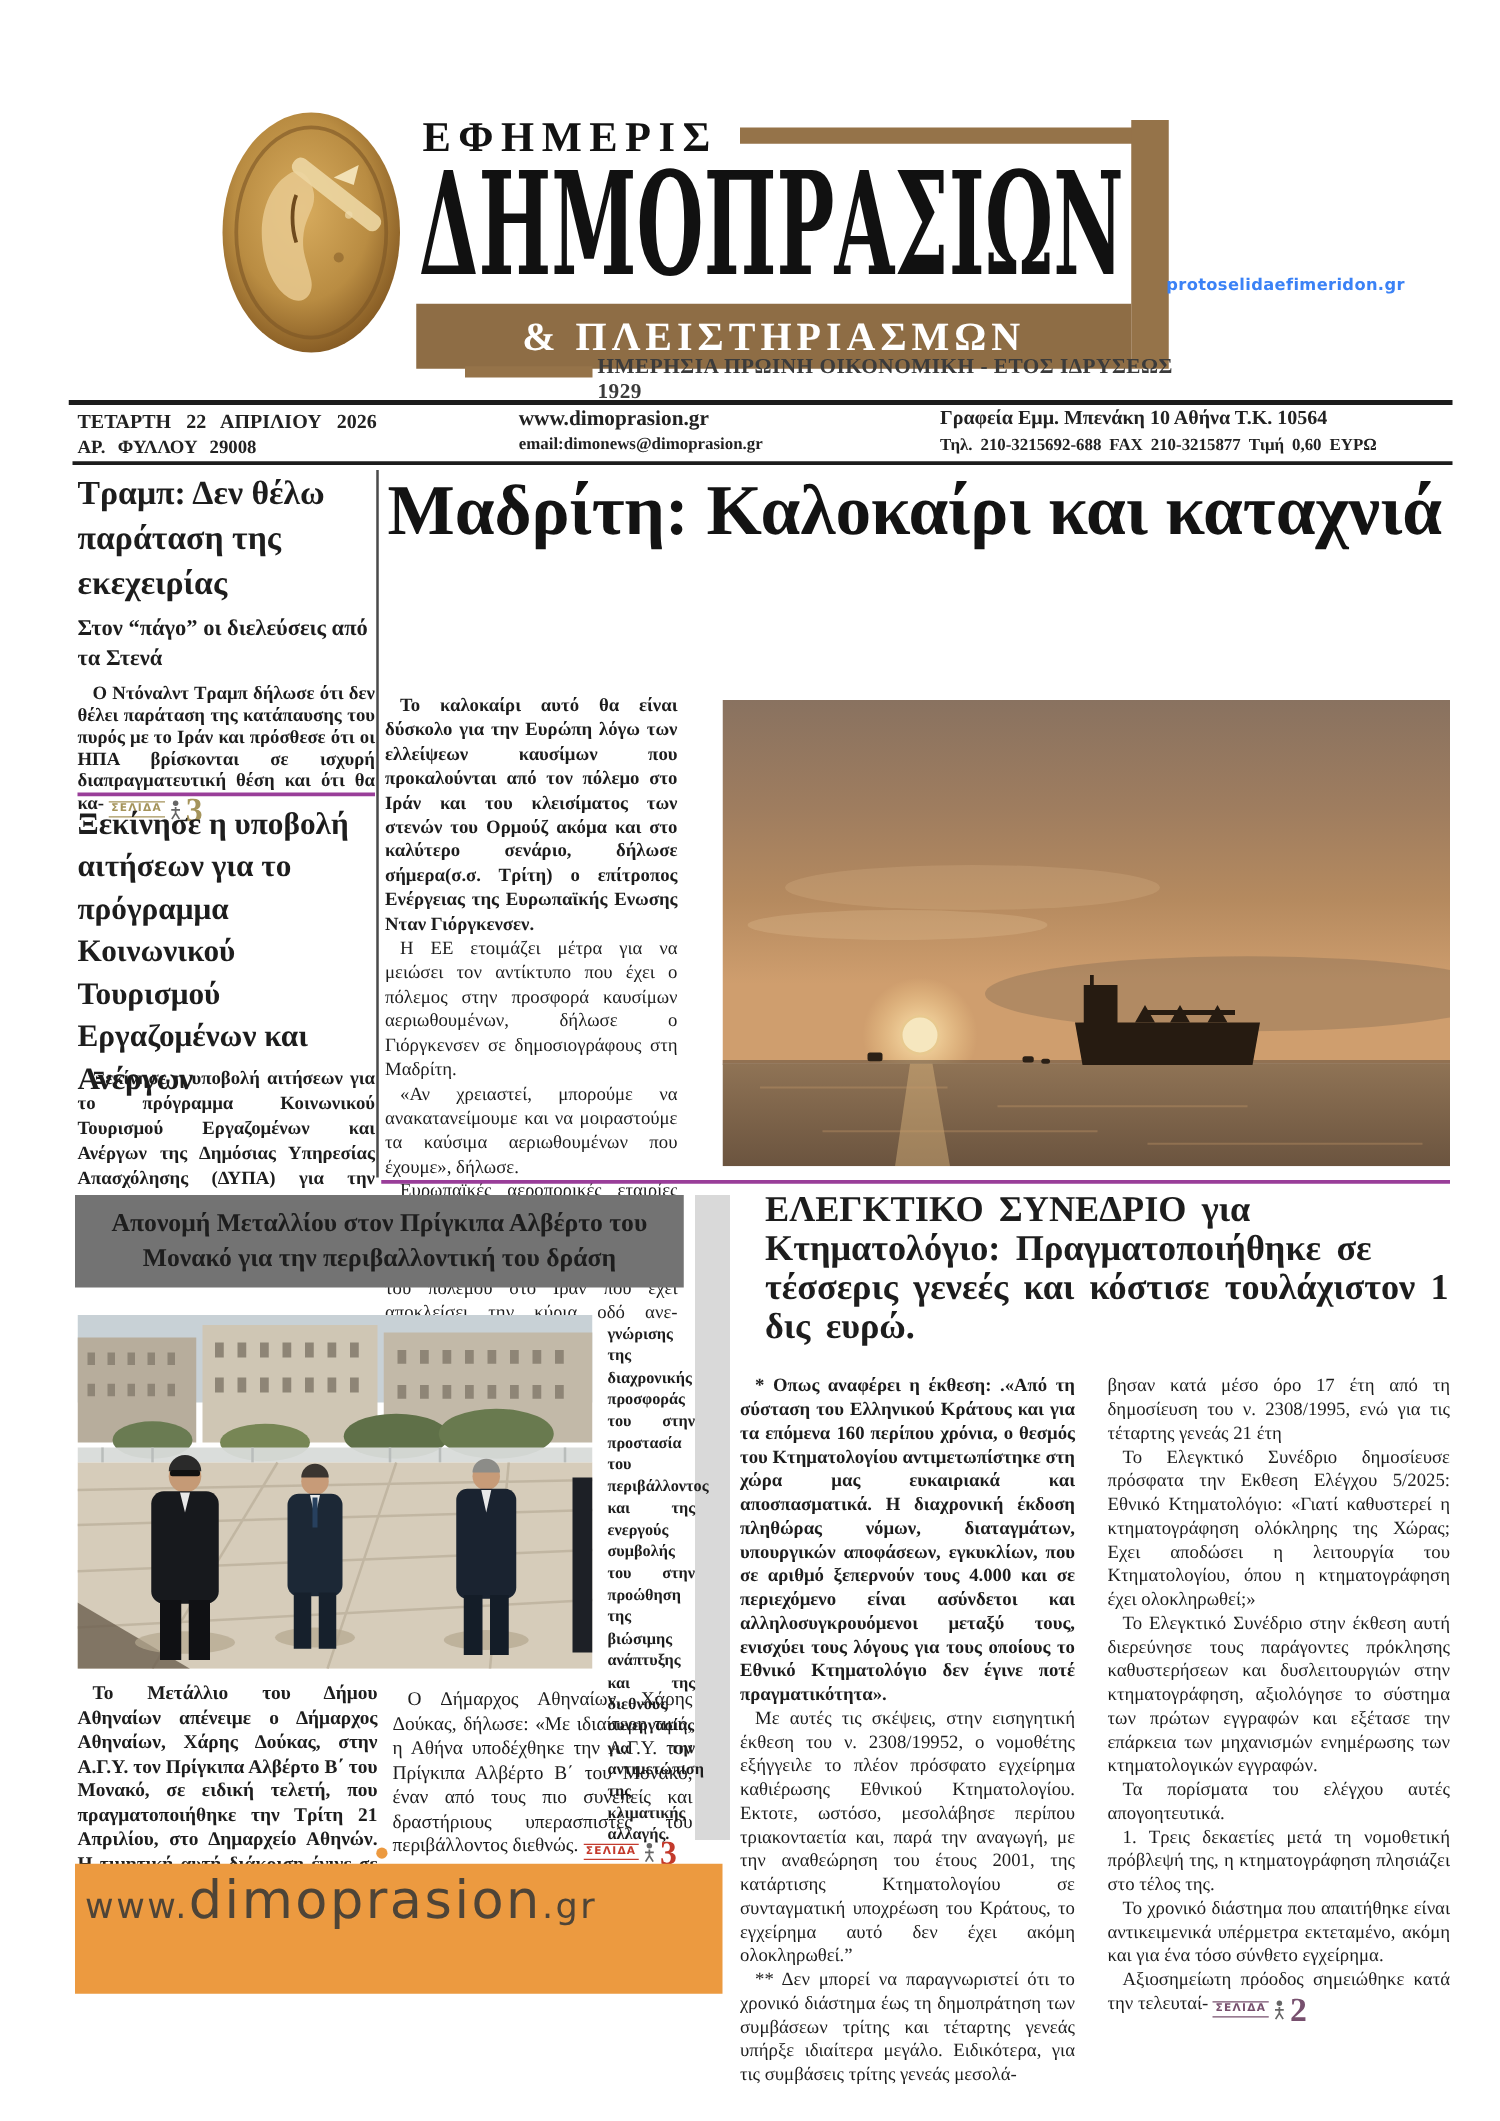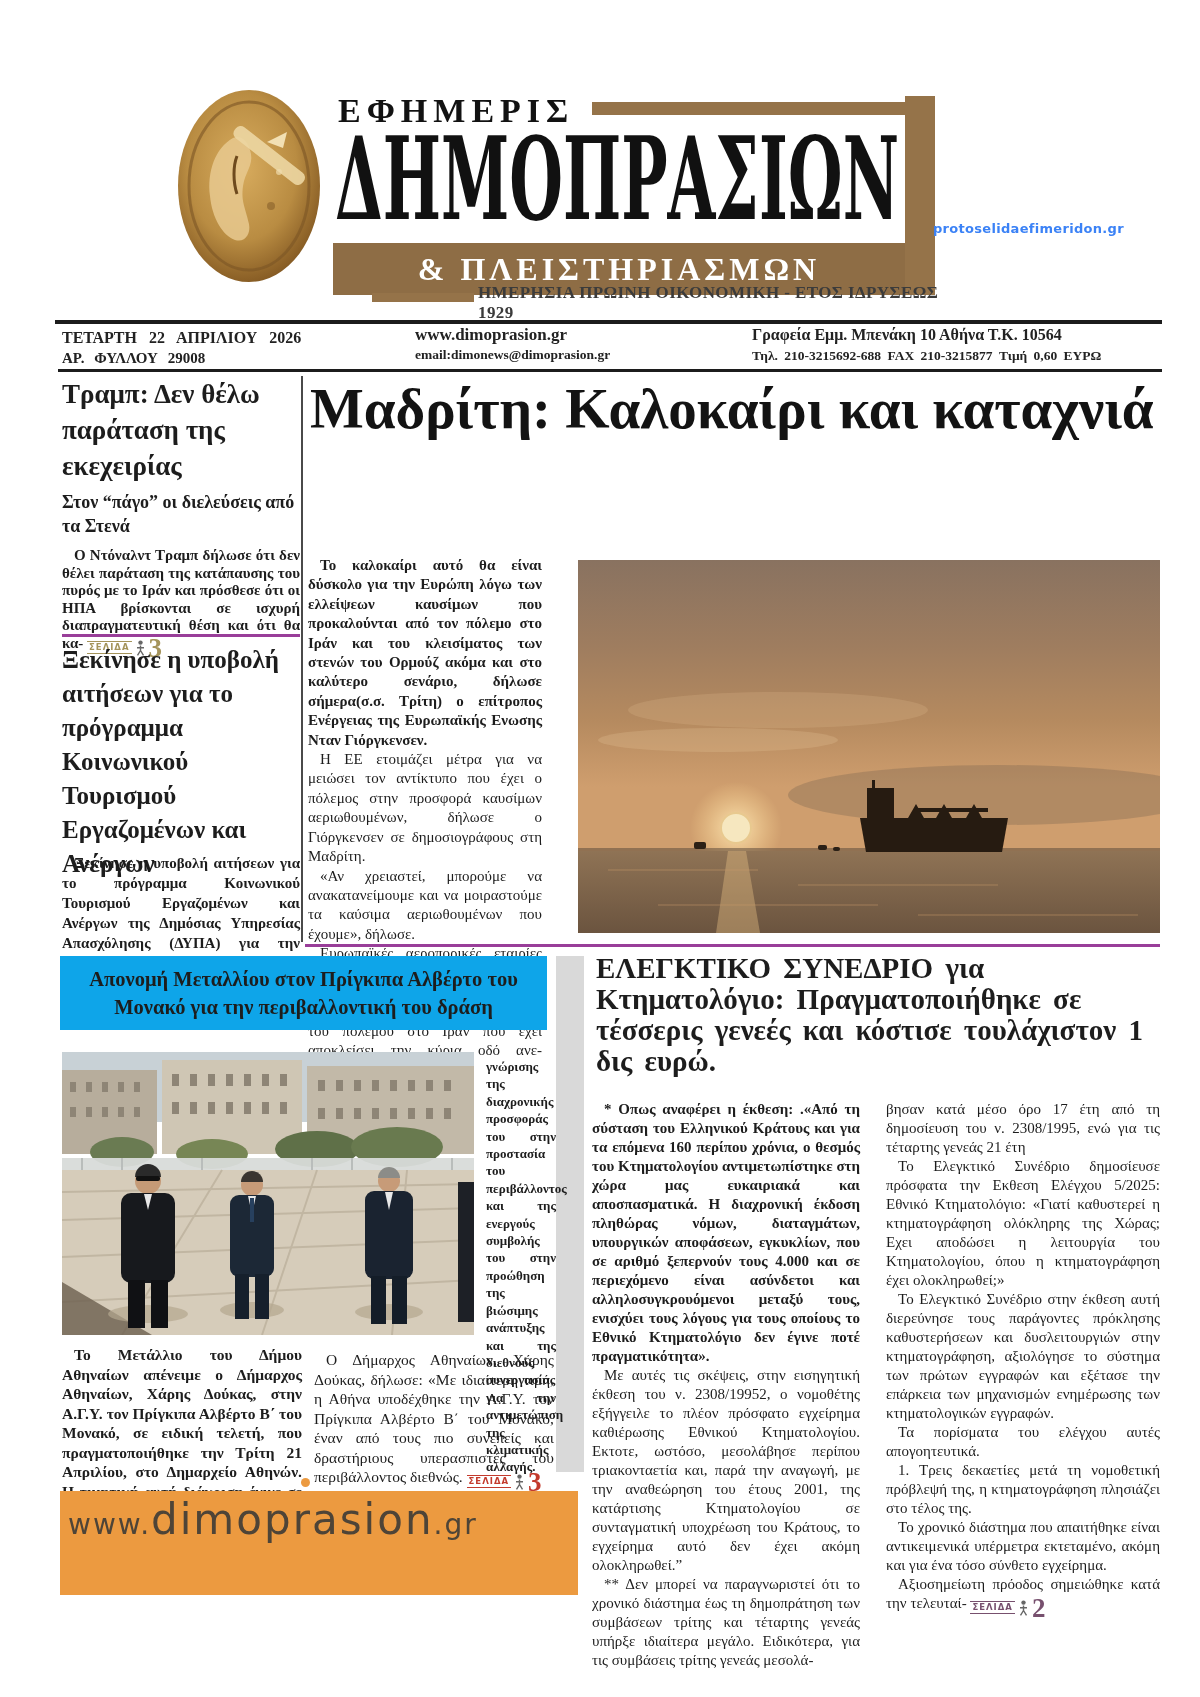--- a/index.html
+++ b/index.html
@@ -31,21 +31,21 @@
   .info-web{font-size:17px;line-height:19px}
   .info-email{font-size:13.5px;line-height:17px}
   .info-addr{font-size:16px;line-height:19px}
   .info-tel{font-size:13.5px;line-height:17px;word-spacing:3px}
 
   
   .h-trump{font-size:27px;line-height:36px;font-weight:bold}
   .h-trump-sub{font-size:18px;line-height:24px;font-weight:bold}
   .h-tourism{font-size:25px;line-height:34px;font-weight:bold}
   .h-energy{font-size:57px;line-height:62px;font-weight:bold;color:#131313}
-  .h-medal{background:#0ea5e9;font-size:20.5px;line-height:28px;font-weight:bold;
+  .h-medal{background:#737373;font-size:20.5px;line-height:28px;font-weight:bold;
            padding:9px 14px;text-align:center}
   .h-audit{font-size:29px;line-height:31px;font-weight:bold;word-spacing:5px}
 
   
   .copy p{margin:0;text-indent:12px}
   .c15{font-size:15px;line-height:17.6px}
   .c15b{font-size:15px;line-height:20px}
   .c155{font-size:15.5px;line-height:19.5px}
   .cEnergy{font-size:15px;line-height:19.4px}
   .cAudit{font-size:15px;line-height:19px}
@@ -357,21 +357,21 @@
       </span>
     </p>
     <p style="text-indent:0">Μέσα από το Prince Albert II</p>
   </div>
 
   <div class="abs orange-dot" style="left:301px;top:1478px;width:9px;height:9px"></div>
   <div class="abs orange-banner" style="left:60px;top:1491px;width:518px;height:104px">
     <div class="ob-inner"><span class="ob-small">www.</span><span class="ob-big">dimoprasion</span><span class="ob-small">.gr</span></div>
   </div>
 
-  <div class="abs h-audit center" style="left:596px;top:953px;width:568px">ΕΛΕΓΚΤΙΚΟ ΣΥΝΕΔΡΙΟ για Κτηματολόγιο: Πραγματοποιήθηκε σε τέσσερις γενεές και κόστισε τουλάχιστον 1 δις ευρώ.</div>
+  <div class="abs h-audit center" style="left:612px;top:953px;width:568px">ΕΛΕΓΚΤΙΚΟ ΣΥΝΕΔΡΙΟ για Κτηματολόγιο: Πραγματοποιήθηκε σε τέσσερις γενεές και κόστισε τουλάχιστον 1 δις ευρώ.</div>
 
   <div class="abs copy cAudit just" style="left:592px;top:1100px;width:268px">
     <p class="p-bold">* Οπως αναφέρει η έκθεση: .«Από τη σύσταση του Ελληνικού Κράτους και για τα επόμενα 160 περίπου χρόνια, ο θεσμός του Κτηματολογίου αντιμετωπίστηκε στη χώρα μας ευκαιριακά και αποσπασματικά. Η διαχρονική έκδοση πληθώρας νόμων, διαταγμάτων, υπουργικών αποφάσεων, εγκυκλίων, που σε αριθμό ξεπερνούν τους 4.000 και σε περιεχόμενο είναι ασύνδετοι και αλληλοσυγκρουόμενοι μεταξύ τους, ενισχύει τους λόγους για τους οποίους το Εθνικό Κτηματολόγιο δεν έγινε ποτέ πραγματικότητα».</p>
     <p>Με αυτές τις σκέψεις, στην εισηγητική έκθεση του ν. 2308/19952, ο νομοθέτης εξήγγειλε το πλέον πρόσφατο εγχείρημα καθιέρωσης Εθνικού Κτηματολογίου. Εκτοτε, ωστόσο, μεσολάβησε περίπου τριακονταετία και, παρά την αναγωγή, με την αναθεώρηση του έτους 2001, της κατάρτισης Κτηματολογίου σε συνταγματική υποχρέωση του Κράτους, το εγχείρημα αυτό δεν έχει ακόμη ολοκληρωθεί.”</p>
     <p>** Δεν μπορεί να παραγνωριστεί ότι το χρονικό διάστημα έως τη δημοπράτηση των συμβάσεων τρίτης και τέταρτης γενεάς υπήρξε ιδιαίτερα μεγάλο. Ειδικότερα, για τις συμβάσεις τρίτης γενεάς μεσολά-</p>
   </div>
 
   <div class="abs copy cAudit just" style="left:886px;top:1100px;width:274px">
     <p style="text-indent:0">βησαν κατά μέσο όρο 17 έτη από τη δημοσίευση του ν. 2308/1995, ενώ για τις τέταρτης γενεάς 21 έτη</p>
     <p>Το Ελεγκτικό Συνέδριο δημοσίευσε πρόσφατα την Εκθεση Ελέγχου 5/2025: Εθνικό Κτηματολόγιο: «Γιατί καθυστερεί η κτηματογράφηση ολόκληρης της Χώρας; Εχει αποδώσει η λειτουργία του Κτηματολογίου, όπου η κτηματογράφηση έχει ολοκληρωθεί;»</p>

